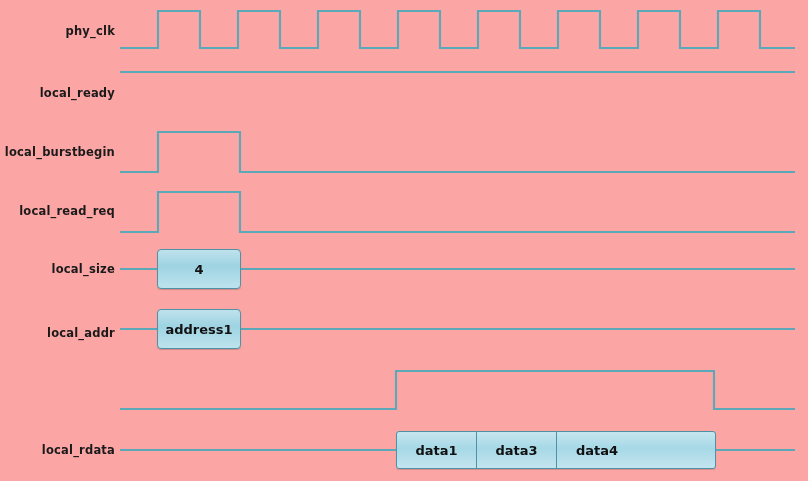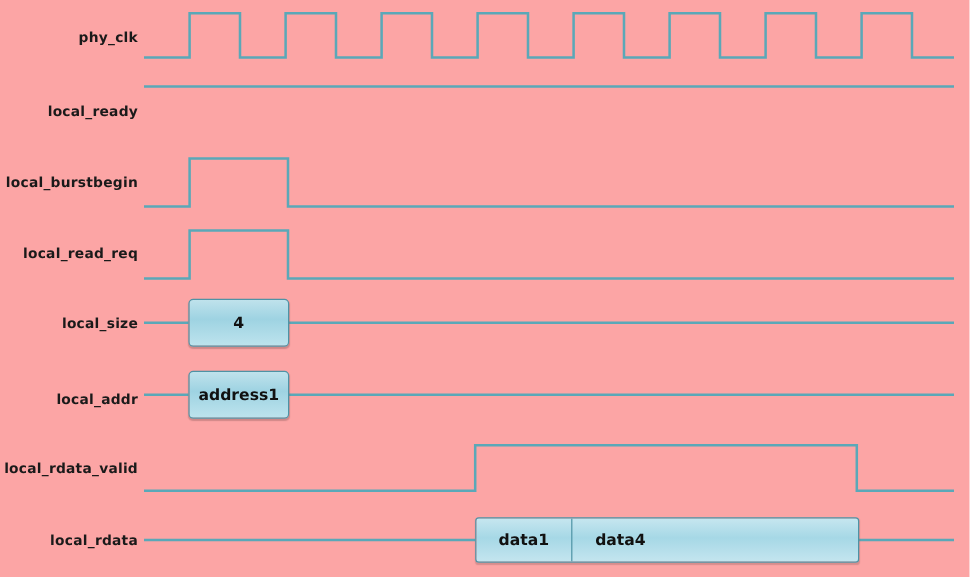--- a/index.html
+++ b/index.html
@@ -77,21 +77,20 @@
 <body>
 
 <div id="diagram">
 
   <div class="sig-label" style="right:693px; top:31px;">phy_clk</div>
   <div class="sig-label" style="right:693px; top:93px;">local_ready</div>
   <div class="sig-label" style="right:693px; top:152px;padding-left:48px;">local_burstbegin</div>
   <div class="sig-label" style="right:693px; top:211px;">local_read_req</div>
   <div class="sig-label" style="right:693px; top:269px;">local_size</div>
   <div class="sig-label" style="right:693px; top:333px;">local_addr</div>
-  <div class="sig-label" style="right:693px; top:390px;">local_rdata_valid</div>
   <div class="sig-label" style="right:693px; top:450px;margin-left:48px;">local_rdata</div>
 
   <svg class="wave-svg" width="808" height="481" viewBox="0 0 808 481">
     <g id="wave-paths" fill="none" stroke-width="2.1" stroke-linecap="butt" stroke-linejoin="miter">
         <path d="M 120 48 L 158 48 L 158 11 L 200 11 L 200 48 L 238 48 L 238 11 L 280 11 L 280 48 L 318 48 L 318 11 L 360 11 L 360 48 L 398 48 L 398 11 L 440 11 L 440 48 L 478 48 L 478 11 L 520 11 L 520 48 L 558 48 L 558 11 L 600 11 L 600 48 L 638 48 L 638 11 L 680 11 L 680 48 L 718 48 L 718 11 L 760 11 L 760 48 L 795 48" stroke="#5aa8b8"></path>
         <path d="M 120 72 L 795 72" stroke="#5aa8b8"></path>
         <path d="M 120 172 L 158 172 L 158 132 L 240 132 L 240 172 L 795 172" stroke="#5aa8b8"></path>
         <path d="M 120 232 L 158 232 L 158 192 L 240 192 L 240 232 L 795 232" stroke="#5aa8b8"></path>
         <path d="M 120 269 L 157 269" stroke="#5aa8b8"></path>
         <path d="M 241 269 L 795 269" stroke="#5aa8b8"></path>
@@ -106,16 +105,17 @@
   <div class="bus-box" style="left:157px; top:249px; width:84px; height:40px;">
     <span>4</span>
   </div>
 
   <div class="bus-box" style="left:157px; top:309px; width:84px; height:40px;">
     <span>address1</span>
   </div>
 
   <div class="bus-group" style="left:396px; top:431px; width:320px; height:38px;text-align:center;">
     <div class="bus-cell" style="width:80px;">data1</div>
+    <div class="bus-cell" style="width:80px;">data3</div>
     <div class="bus-cell" style="width:80px;">data4</div>
   </div>
 
 </div>
 
 </body></html>

